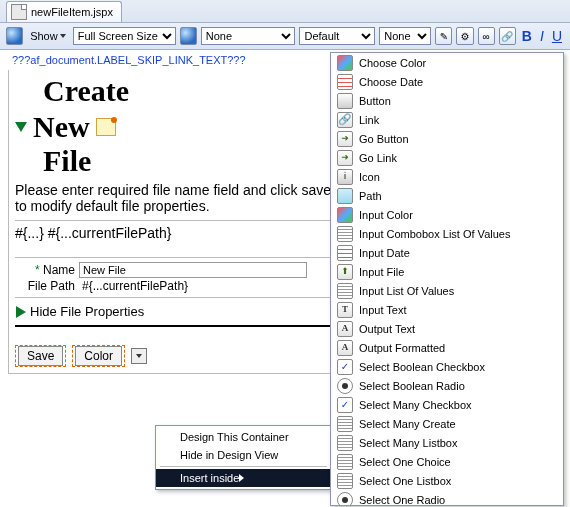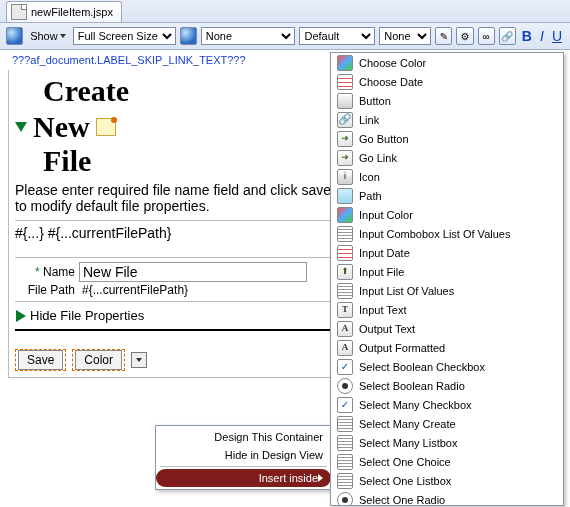--- a/index.html
+++ b/index.html
@@ -22,30 +22,30 @@
 .h1-row{display:flex;align-items:center;gap:6px;}
 .tri{width:0;height:0;border-left:6px solid transparent;border-right:6px solid transparent;border-top:10px solid #0a7a2a;display:inline-block;}
 .note-icon{width:18px;height:16px;background:#fff6c6;border:1px solid #caa63d;position:relative;}
 .note-icon::after{content:"";position:absolute;right:-2px;top:-2px;width:6px;height:6px;border-radius:50%;background:#e06a00;}
 .para{font-size:14px;font-family:Arial,sans-serif;margin:4px 0 6px 0;line-height:1.15;}
 .expr{font-size:14px;margin:2px 0 16px 0;}
 hr{border:none;border-top:1px solid #bbb;margin:4px 0;}
 .form-row{display:flex;align-items:center;font-size:12px;margin:1px 0;}
 .form-row .lbl{width:60px;text-align:right;padding-right:4px;}
 .req{color:#0a7a2a;}
-.inp{border:1px solid #999;padding:1px 3px;min-width:220px;font-size:14px;}
+.inp{border:1px solid #999;padding:1px 3px;min-width:220px;font-size:11px;}
 .hide-row{display:flex;align-items:center;gap:3px;font-size:13px;margin:6px 0 4px 0;}
 .thick-hr{border:none;border-top:2px solid #000;margin:6px 0 18px 0;}
 .btn-row{display:flex;align-items:center;gap:6px;}
 .dash-btn{border:1px dashed #d86a00;padding:3px 2px;}
 .dash-btn .inner{border:1px solid #888;padding:2px 8px;background:#f3f3f3;font-size:12px;}
 .drop-handle{width:14px;height:14px;border:1px solid #777;background:#efefef;display:flex;align-items:center;justify-content:center;}
 .ctx-menu{position:absolute;left:155px;top:425px;width:175px;background:#fff;border:1px solid #8a97b0;box-shadow:2px 2px 4px rgba(0,0,0,.25);font-size:11px;padding:2px 0;z-index:5;}
-.ctx-item{display:flex;align-items:center;justify-content:flex-end;padding:3px 8px 3px 24px;}
-.ctx-item.sel{background:#7f1d1d;color:#fff;border-radius:9px;}
+.ctx-item{display:flex;align-items:center;justify-content:flex-start;padding:3px 8px 3px 24px;}
+.ctx-item.sel{background:#0f172a;color:#fff;}
 .ctx-item .arrow-r{width:0;height:0;border-top:4px solid transparent;border-bottom:4px solid transparent;border-left:5px solid #000;}
 .ctx-item.sel .arrow-r{border-left-color:#fff;}
 .sub-menu{position:absolute;left:330px;top:52px;width:232px;background:#fff;border:1px solid #8a97b0;box-shadow:2px 2px 4px rgba(0,0,0,.25);font-size:11px;z-index:6;max-height:452px;overflow:hidden;}
 .sm-item{display:flex;align-items:center;gap:6px;padding:1px 6px;height:17px;}
 .sm-ico{width:14px;height:14px;border:1px solid #888;background:linear-gradient(#fff,#e3e3e3);border-radius:2px;flex:0 0 14px;display:flex;align-items:center;justify-content:center;font-size:9px;line-height:1;}
 .paint{background:linear-gradient(135deg,#f55,#5af,#4c4);}
 .cal{background:repeating-linear-gradient(#fff,#fff 3px,#d55 3px,#d55 4px);}
 .btn3d{background:linear-gradient(#fff,#cfcfcf);}
 .link-ico{font-size:11px;color:#555;}
 .arrow-ico{color:#3a6a1a;}

